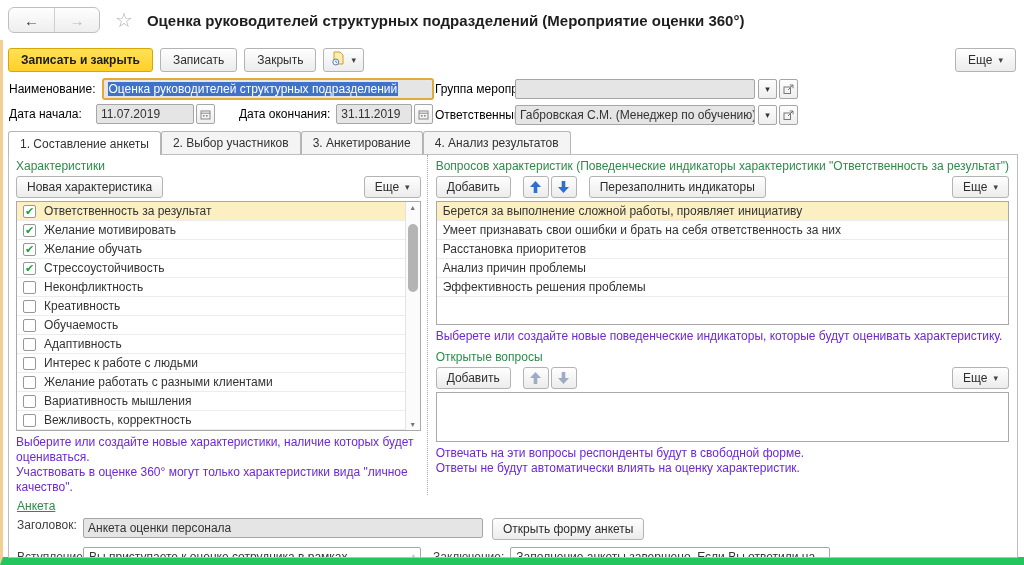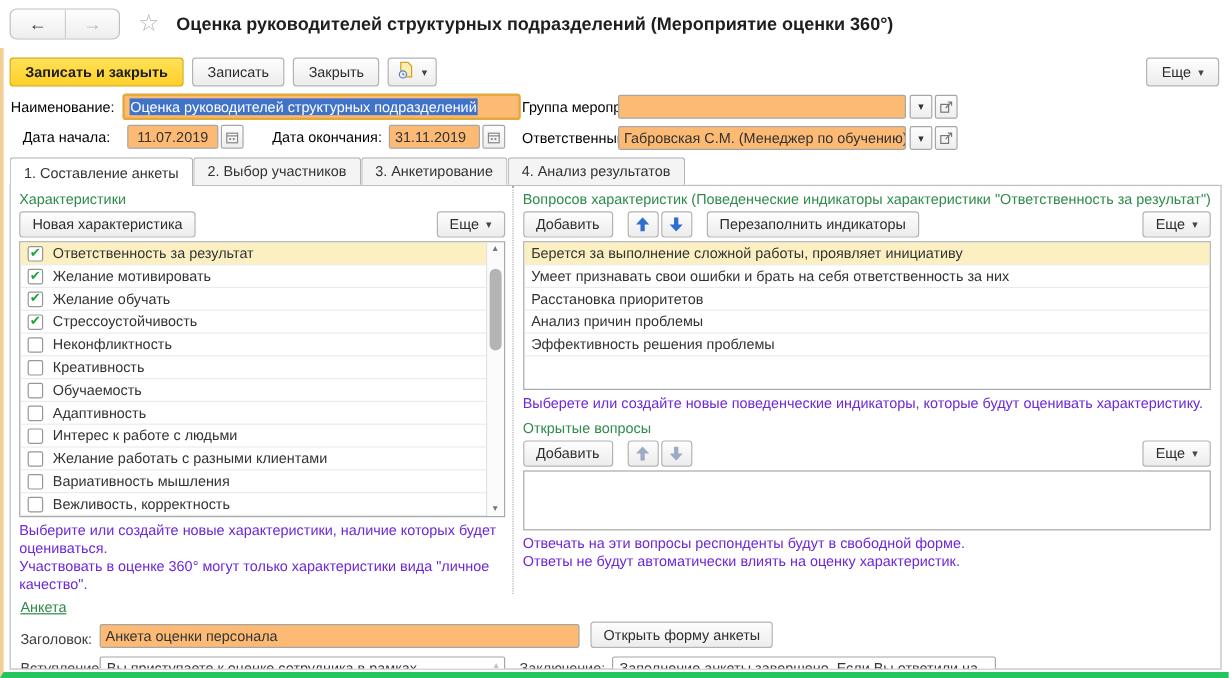--- a/index.html
+++ b/index.html
@@ -14,38 +14,38 @@
   .navgroup { display:flex; border:1px solid #bfbfbf; border-radius:6px; overflow:hidden;
               background:linear-gradient(#fefefe,#eee); height:26px; }
   .navbtn { width:45px; border:none; background:transparent; display:flex; align-items:center;
             justify-content:center; font-size:15px; color:#3c3c3c; cursor:pointer; }
   .navbtn.disabled { color:#b9b9b9; border-left:1px solid #cfcfcf; cursor:default; }
   .star { margin-left:15px; font-size:20px; color:#b3b3b3; cursor:pointer; line-height:1; }
   .title { margin-left:14px; font-size:15px; font-weight:bold; color:#1e1e1e; white-space:nowrap; }
 
   
   .form { position:relative; height:525px; border-left:3px solid #f2cf92;
-          border-bottom:5px solid #22c55e; background:#fff; }
+          border-bottom:8px solid #22c55e; background:#fff; }
 
   
   .toolbar { display:flex; align-items:center; gap:7px; padding:8px 8px 6px 5px; }
   .btn { display:inline-flex; align-items:center; justify-content:center; gap:4px; height:24px;
          padding:0 12px; background:linear-gradient(#fefefe,#ececec); border:1px solid #b3b3b3;
          border-radius:3px; color:#2e2e2e; font-size:12px; cursor:pointer; white-space:nowrap; }
   .btn.primary { background:linear-gradient(#ffe158,#ffd029); border-color:#d8a705; font-weight:bold; color:#1c1c1c; }
   .btn.sm { height:22px; padding:0 10px; }
   .btn .dd { font-size:9px; color:#444; margin-left:2px; }
   .iconbtn { padding:0 7px; }
   .spacer { flex:1; }
 
   
   .fields { position:relative; height:50px; }
   .frow { position:absolute; display:flex; align-items:center; white-space:nowrap; }
   .flabel { color:#000000; margin-right:6px; }
-  .input { height:20px; border:1px solid #a6a6a6; border-radius:2px; background:#fdba74;
+  .input { height:20px; border:1px solid #a6a6a6; border-radius:2px; background:#e5e5e5;
            display:flex; align-items:center; padding:0 4px; overflow:hidden; }
   .input.focused { border:2px solid #e3a93a; border-radius:3px; height:22px; }
   .selection { background:#3f72c9; color:#fff; padding:0 1px; white-space:nowrap; }
   .cbtns { display:flex; gap:2px; margin-left:3px; }
   .cbtn { width:19px; height:20px; border:1px solid #a6a6a6; border-radius:2px;
           background:linear-gradient(#fdfdfd,#eee); display:flex; align-items:center;
           justify-content:center; cursor:pointer; font-size:9px; color:#333; }
 
   
   .tabs { display:flex; padding-left:5px; position:relative; z-index:2; margin-top:3px; }
@@ -86,21 +86,21 @@
   .sarrow { position:absolute; left:0; width:100%; text-align:center; font-size:7px; color:#777; cursor:pointer; }
   .sarrow.up { top:2px; } .sarrow.down { bottom:2px; }
   .thumb { position:absolute; left:2px; right:2px; top:22px; height:68px; background:#b4b4b4;
            border-radius:6px; cursor:pointer; }
 
   .hint { color:#6d28d9; line-height:1.25; margin-top:4px; }
 
   
   .anketa { padding:2px 8px 0 8px; }
   .link { color:#2e8b4a; text-decoration:underline; cursor:pointer; display:inline-block; margin:2px 0 3px; }
-  .a-row { display:flex; align-items:flex-end; margin-top:2px; }
+  .a-row { display:flex; align-items:flex-start; margin-top:2px; }
   .a-label { width:66px; color:#3d3d3d; flex:0 0 auto; }
   .a-input { width:400px; }
   .a-bottom { display:flex; align-items:flex-start; margin-top:7px; }
   .textbox { border:1px solid #a6a6a6; border-radius:2px; background:#fff; position:relative;
              padding:2px 16px 2px 5px; line-height:1.3; min-height:48px; }
   .textbox.no-spin { padding-right:6px; }
   .intro-box { width:338px; }
   .concl-box { width:320px; }
   .spin { position:absolute; right:3px; font-size:7px; line-height:1; cursor:pointer; }
   .spin.up { top:4px; color:#c2c2c2; }
@@ -155,23 +155,23 @@
       <div class="cbtns">
         <span class="cbtn">▾</span>
         <span class="cbtn">
           <svg width="11" height="11" viewBox="0 0 11 11">
             <rect x="1" y="3" width="6.5" height="6.5" fill="none" stroke="#777"></rect>
             <path d="M5 6 L10 1 M6.8 1 H10 V4.2" stroke="#777" fill="none"></path>
           </svg>
         </span>
       </div>
     </div>
-    <div class="frow" style="left:16px; top:26px;">
+    <div class="frow" style="left:6px; top:26px;">
       <span class="flabel">Дата начала:</span>
-      <div class="input" style="width:76px; margin-left:8px;justify-content:center;">
+      <div class="input" style="width:98px; margin-left:8px;">
         <span>11.07.2019</span>
       </div>
       <span class="cbtn" style="margin-left:2px;">
         <svg width="11" height="11" viewBox="0 0 11 11">
           <rect x="1" y="2" width="9" height="8" fill="none" stroke="#888"></rect>
           <line x1="1" y1="4.2" x2="10" y2="4.2" stroke="#888"></line>
           <rect x="3" y="6" width="1.6" height="1.6" fill="#888"></rect>
           <rect x="6" y="6" width="1.6" height="1.6" fill="#888"></rect>
         </svg>
       </span>

